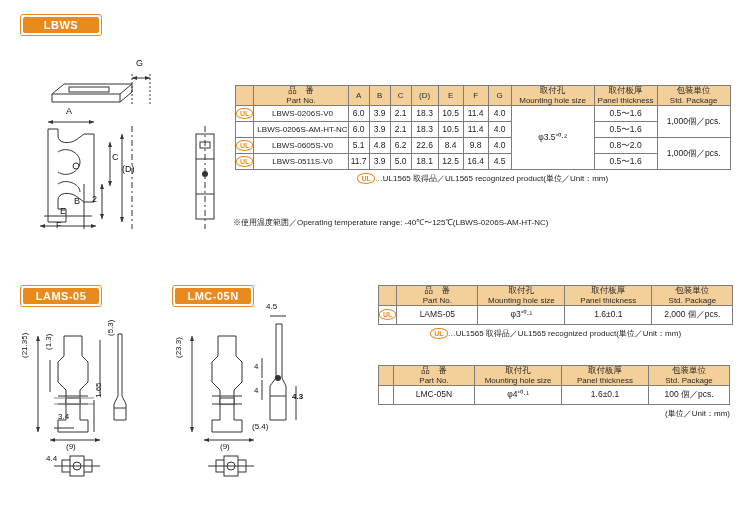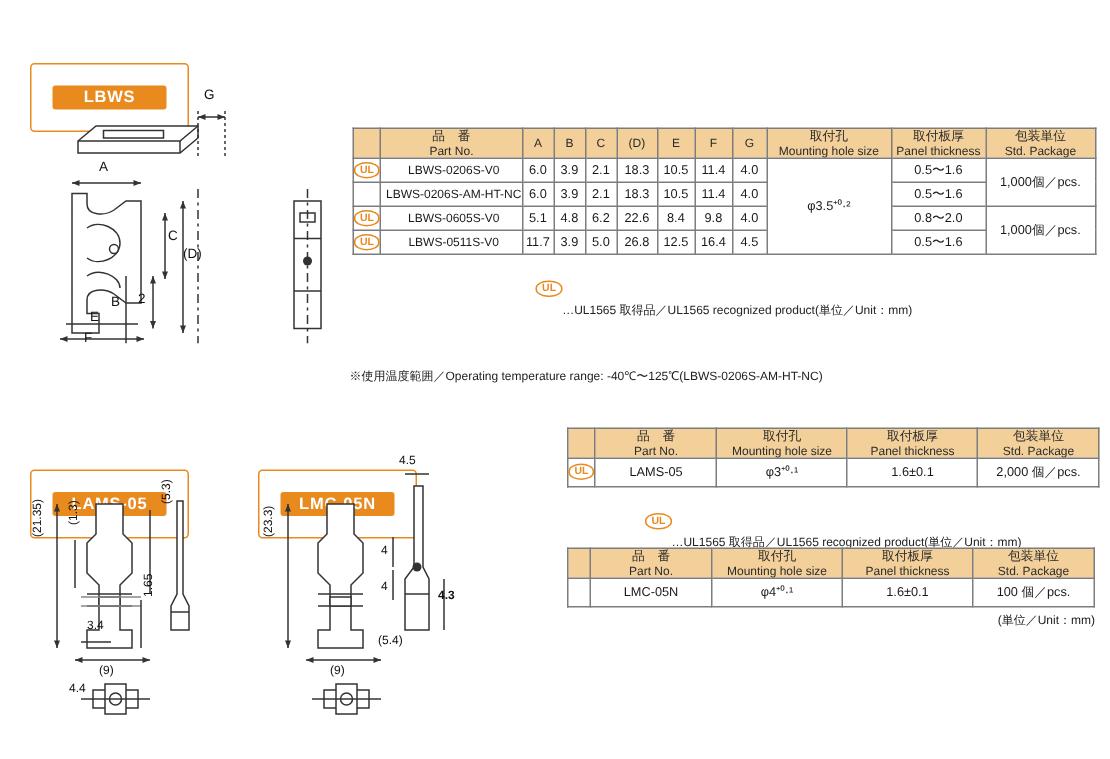--- a/index.html
+++ b/index.html
@@ -9,21 +9,21 @@
     color:#1a1a1a;position:relative;overflow:hidden;
   }
   .abs{position:absolute;}
 
   
   .pill{
     background:#e98a1f;color:#ffffff;font-size:11px;font-weight:bold;
     letter-spacing:.5px;text-align:center;line-height:16px;height:16px;
     border-radius:2px;
   }
-  .pill-wrap{border:1px solid #e98a1f;padding:14px;border-radius:3px;display:inline-block;margin-top:28px;}
+  .pill-wrap{border:1px solid #e98a1f;padding:2px;border-radius:3px;display:inline-block;}
 
   
   table.spec{
     border-collapse:collapse;font-size:8.5px;background:#fff;border-radius:24px;
   }
   table.spec th, table.spec td{
     border:1px solid #7d7d7d;text-align:center;padding:0;
     line-height:1.15;
   }
   table.spec thead th{
@@ -32,21 +32,21 @@
   table.spec thead th .jp{display:block;font-size:8.5px;}
   table.spec thead th .en{display:block;font-size:8px;}
   table.spec tbody td{height:15px;}
   .pn{ text-align:left; padding-left:3px !important; font-size:8px; white-space:nowrap;}
   .ul-cell{width:14px;}
   .ulmark{
     display:inline-block;border:1px solid #e98a1f;color:#e98a1f;
     border-radius:50%/45%;font-size:7px;line-height:9px;padding:0 3px;
     font-weight:bold;
   }
-  .note{font-size:8px;color:#222;margin-top:28px;}
+  .note{font-size:8px;color:#222;}
   .unit{font-size:8px;text-align:right;}
 
   
   .lbl{font-size:9px;color:#111;}
   .lbl-s{font-size:8px;color:#111;}
   svg{display:block;}
 </style>
 </head>
 <body>
 
@@ -203,21 +203,21 @@
         <td>4.0</td>
         <td>0.8〜2.0</td>
         <td rowspan="2">1,000個／pcs.</td>
       </tr>
       <tr>
         <td class="ul-cell"><span class="ulmark">UL</span></td>
         <td class="pn">LBWS-0511S-V0</td>
         <td>11.7</td>
         <td>3.9</td>
         <td>5.0</td>
-        <td>26.8</td>
+        <td>18.1</td>
         <td>12.5</td>
         <td>16.4</td>
         <td>4.5</td>
         <td>0.5〜1.6</td>
       </tr>
     </tbody>
   </table>
 
   <div style="display:flex;justify-content:center;align-items:center;margin-top:3px;">
     <span class="ulmark">UL</span>

